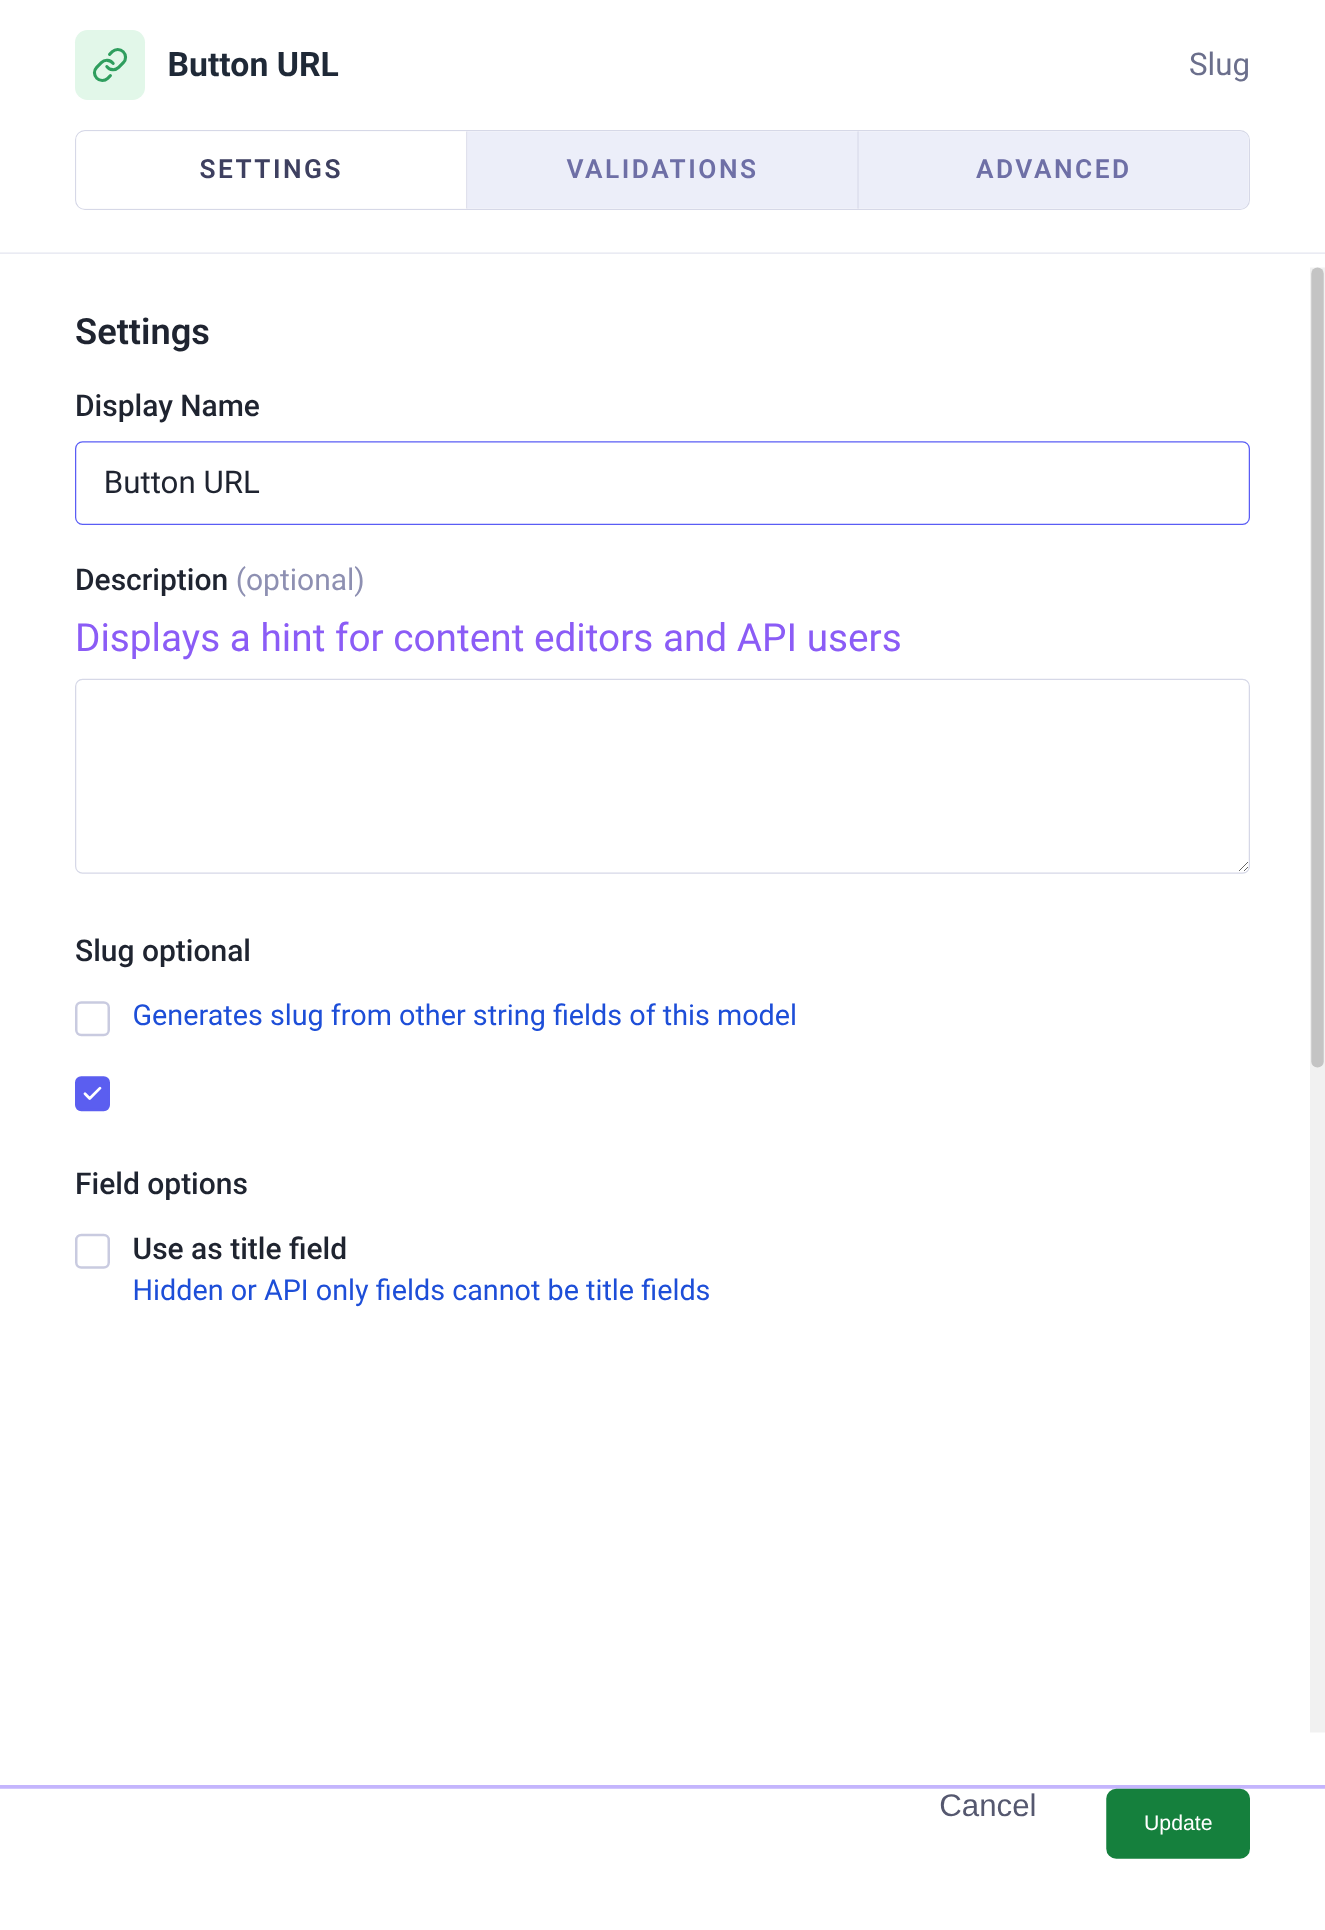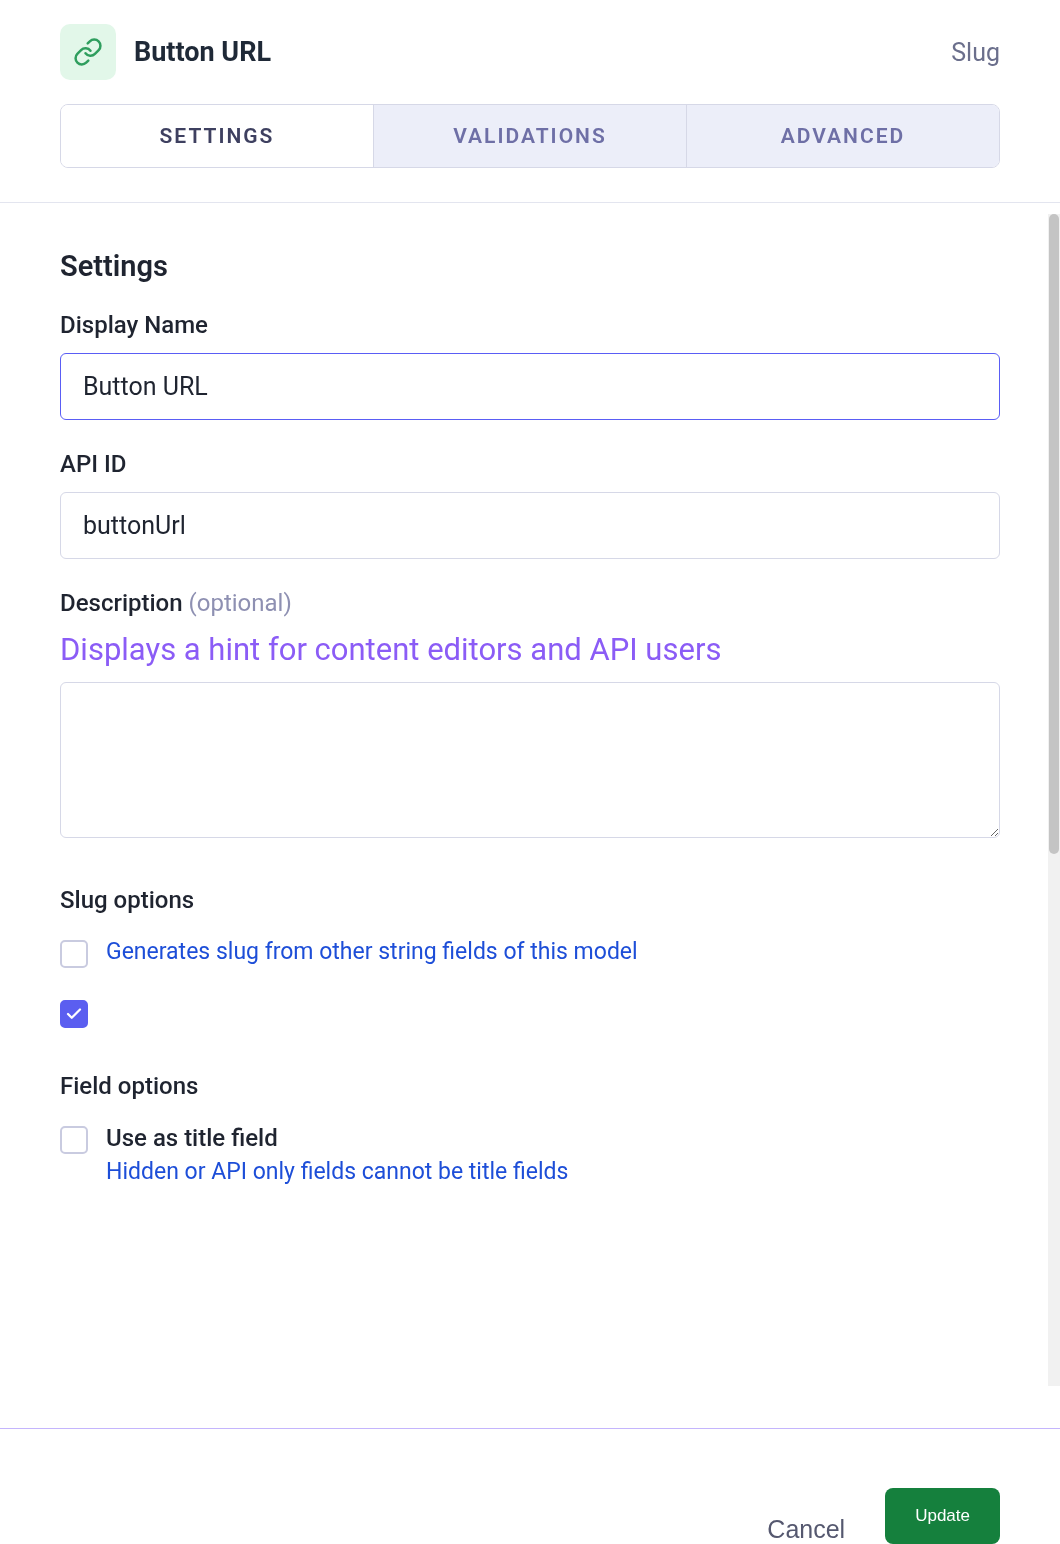--- a/index.html
+++ b/index.html
@@ -167,25 +167,25 @@
   .checkbox-desc {
     font-size: 23px;
     color: #1d4ed8;
   }
   .footer {
     position: absolute;
     bottom: 0;
     left: 0;
     right: 0;
     height: 116px;
-    border-top: 1px solid #c4b5fd;
-    display: flex;
-    align-items: flex-end;
+    border-top: 3px solid #c4b5fd;
+    display: flex;
+    align-items: flex-start;
     justify-content: flex-end;
-    gap: 40px;
+    gap: 56px;
     padding-right: 60px;
     background: #fff;
   }
   .btn-cancel {
     font-size: 25px;
     color: #55586f;
     background: none;
     border: none;
     cursor: pointer;
     font-weight: 500;
@@ -244,35 +244,31 @@
 
 <div class="content-wrap">
 
   <div class="section-title">Settings</div>
 
   <div class="field-group">
     <label class="field-label">Display Name</label>
     <input class="text-input focused" type="text" value="Button URL" style="">
   </div>
 
-  <div class="field-group">
-    <label class="field-label">API ID</label>
-    <input class="text-input" type="text" value="buttonUrl" style="">
-  </div>
 
   <div class="field-group">
     <label class="field-label">
       <span>Description</span>
       <span class="optional">(optional)</span>
     </label>
     <div class="field-hint">Displays a hint for content editors and API users</div>
     <textarea class="textarea-input" style=""></textarea>
   </div>
 
-  <div class="sub-section-title">Slug options</div>
+  <div class="sub-section-title">Slug optional</div>
 
   <div class="checkbox-row">
     <div class="checkbox">
       
     </div>
     <div class="checkbox-text">
       <div class="checkbox-desc">Generates slug from other string fields of this model</div>
     </div>
   </div>
 

